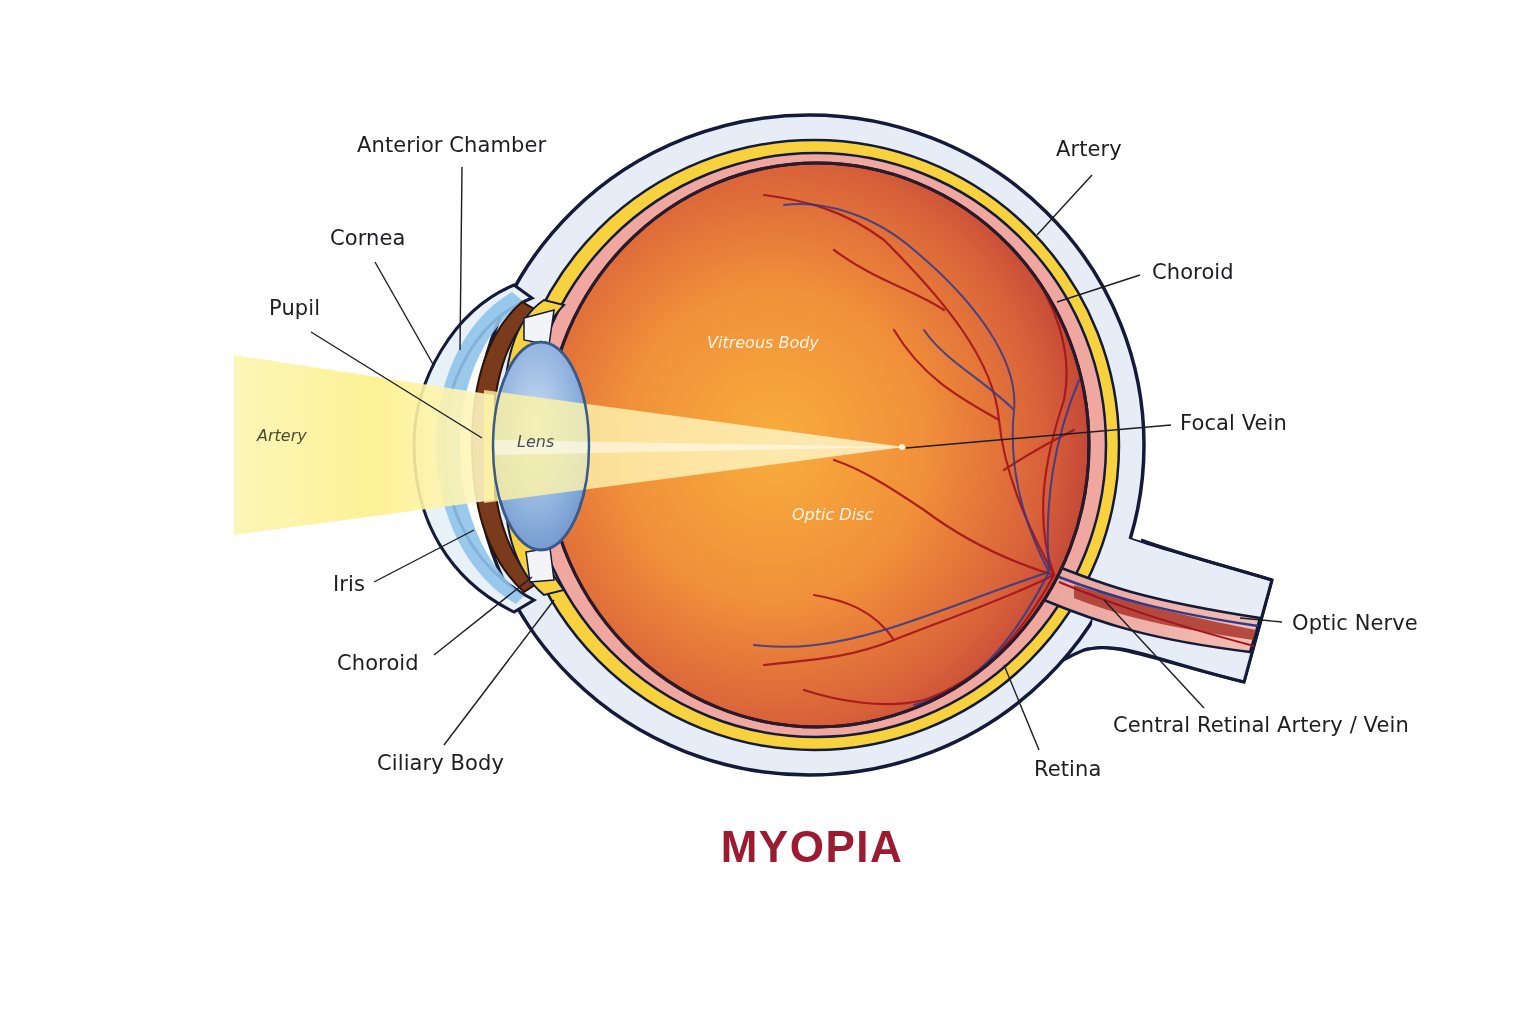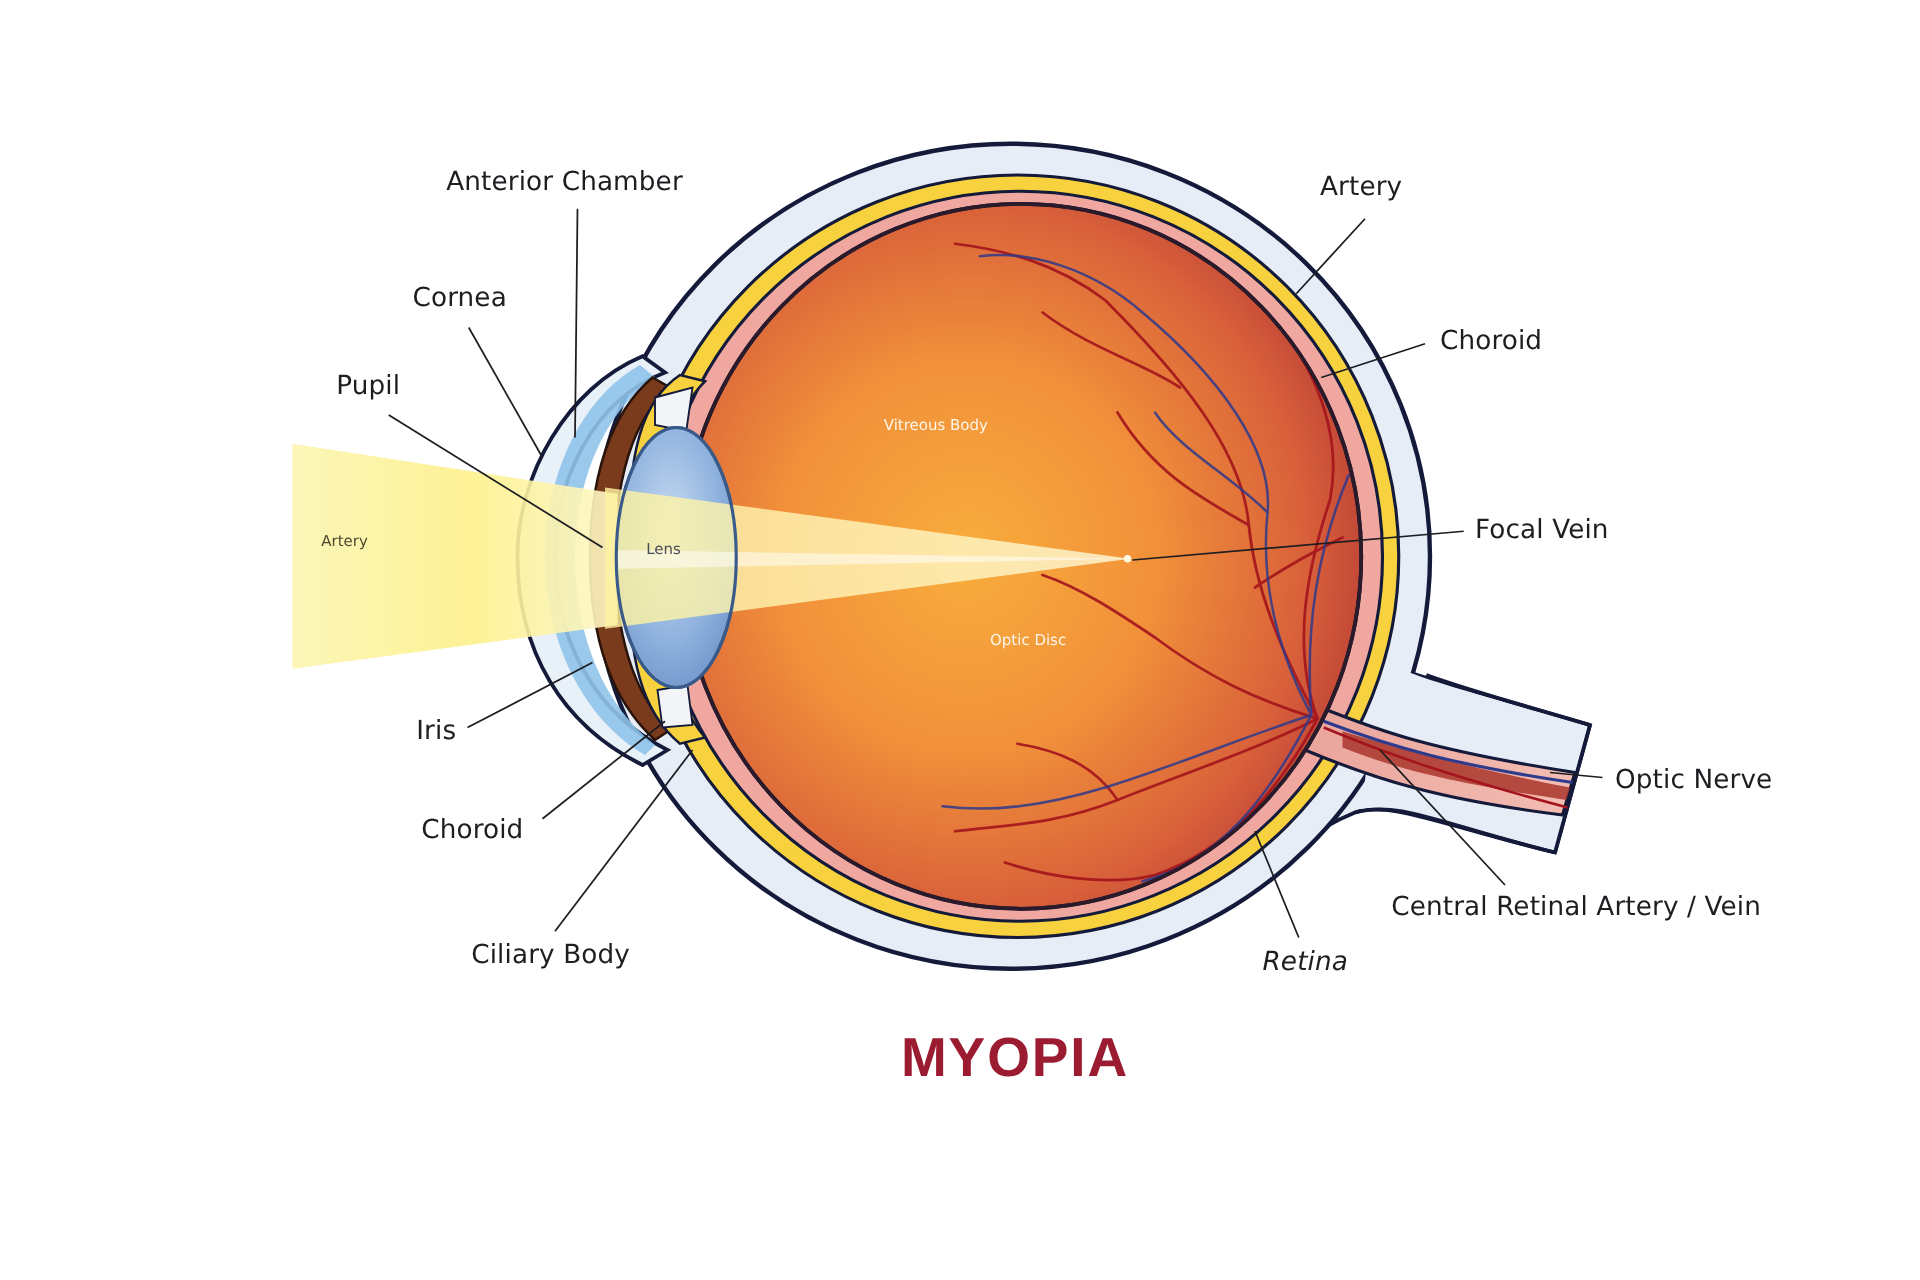--- a/index.html
+++ b/index.html
@@ -1,20 +1,20 @@
 <!DOCTYPE html>
 <html><head>
   <meta charset="utf-8">
   <style>
     html, body { margin: 0; padding: 0; background: #ffffff; }
     body { width: 1536px; height: 1024px; position: relative; overflow: hidden; font-family: "DejaVu Sans", "Liberation Sans", sans-serif; }
     #stage { position: absolute; left: 0; top: 0; width: 1536px; height: 1004px; margin-left: 44px; }
     svg { position: absolute; left: 0; top: 0; }
     .label { position: absolute; font-size: 21px; color: #1d1d22; white-space: nowrap; letter-spacing: 0.1px; }
-    .inlabel { position: absolute; font-size: 12px; color: #fff6ea; white-space: nowrap; }
+    .inlabel { position: absolute; font-size: 16px; color: #fff6ea; white-space: nowrap; font-style: italic; }
     .inlabel.dark { color: #4a4f57; }
     .inlabel.light { color: #4d4a30; }
     .title { position: absolute; left: 0; width: 1536px; top: 822px; text-align: center; font-family: "Liberation Sans", "DejaVu Sans", sans-serif; font-weight: bold; font-size: 44px; letter-spacing: 1.5px; }
   </style>
 </head>
 <body>
 
 <div id="stage">
 
   <svg width="1536" height="1024" viewBox="0 0 1536 1024">
@@ -139,21 +139,21 @@
   <div class="label" style="left:286px; top:226px;">Cornea</div>
   <div class="label" style="left:225px; top:296px;">Pupil</div>
   <div class="label" style="left:289px; top:572px;">Iris</div>
   <div class="label" style="left:293px; top:651px;">Choroid</div>
   <div class="label" style="left:333px; top:751px;">Ciliary Body</div>
   <div class="label" style="left:1012px; top:137px;">Artery</div>
   <div class="label" style="left:1108px; top:260px;">Choroid</div>
   <div class="label" style="left:1136px; top:411px;">Focal Vein</div>
   <div class="label" style="left:1248px; top:611px;">Optic Nerve</div>
   <div class="label" style="left:1069px; top:713px;">Central Retinal Artery / Vein</div>
-  <div class="label" style="left:966px; top:757px;font-style:italic;">Retina</div>
+  <div class="label" style="left:990px; top:757px;">Retina</div>
 
   <div class="inlabel light" style="left:213px; top:426px;">Artery</div>
   <div class="inlabel dark" style="left:473px; top:432px;">Lens</div>
   <div class="inlabel" style="left:663px; top:333px;">Vitreous Body</div>
   <div class="inlabel" style="left:748px; top:505px;">Optic Disc</div>
 
   <div class="title" style="color: rgb(155, 27, 48);">MYOPIA</div>
 </div>
 
 </body></html>

